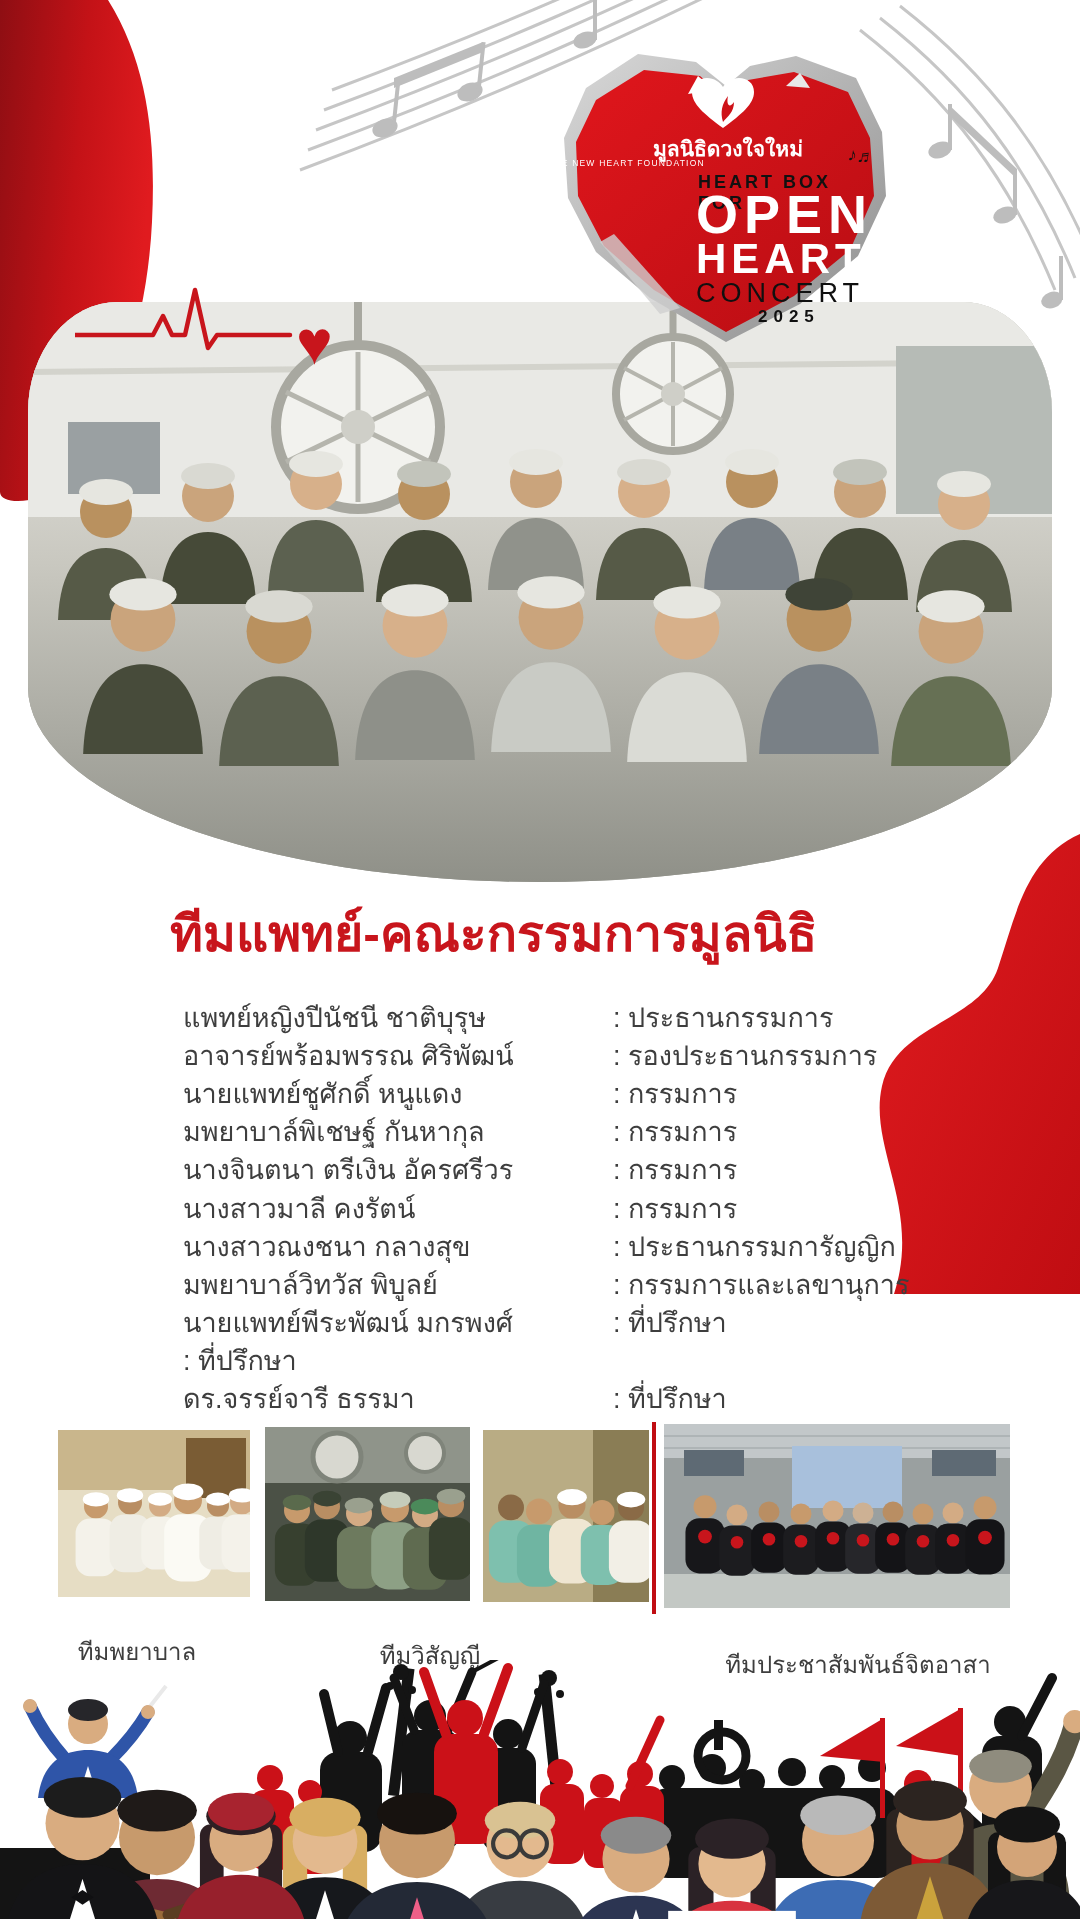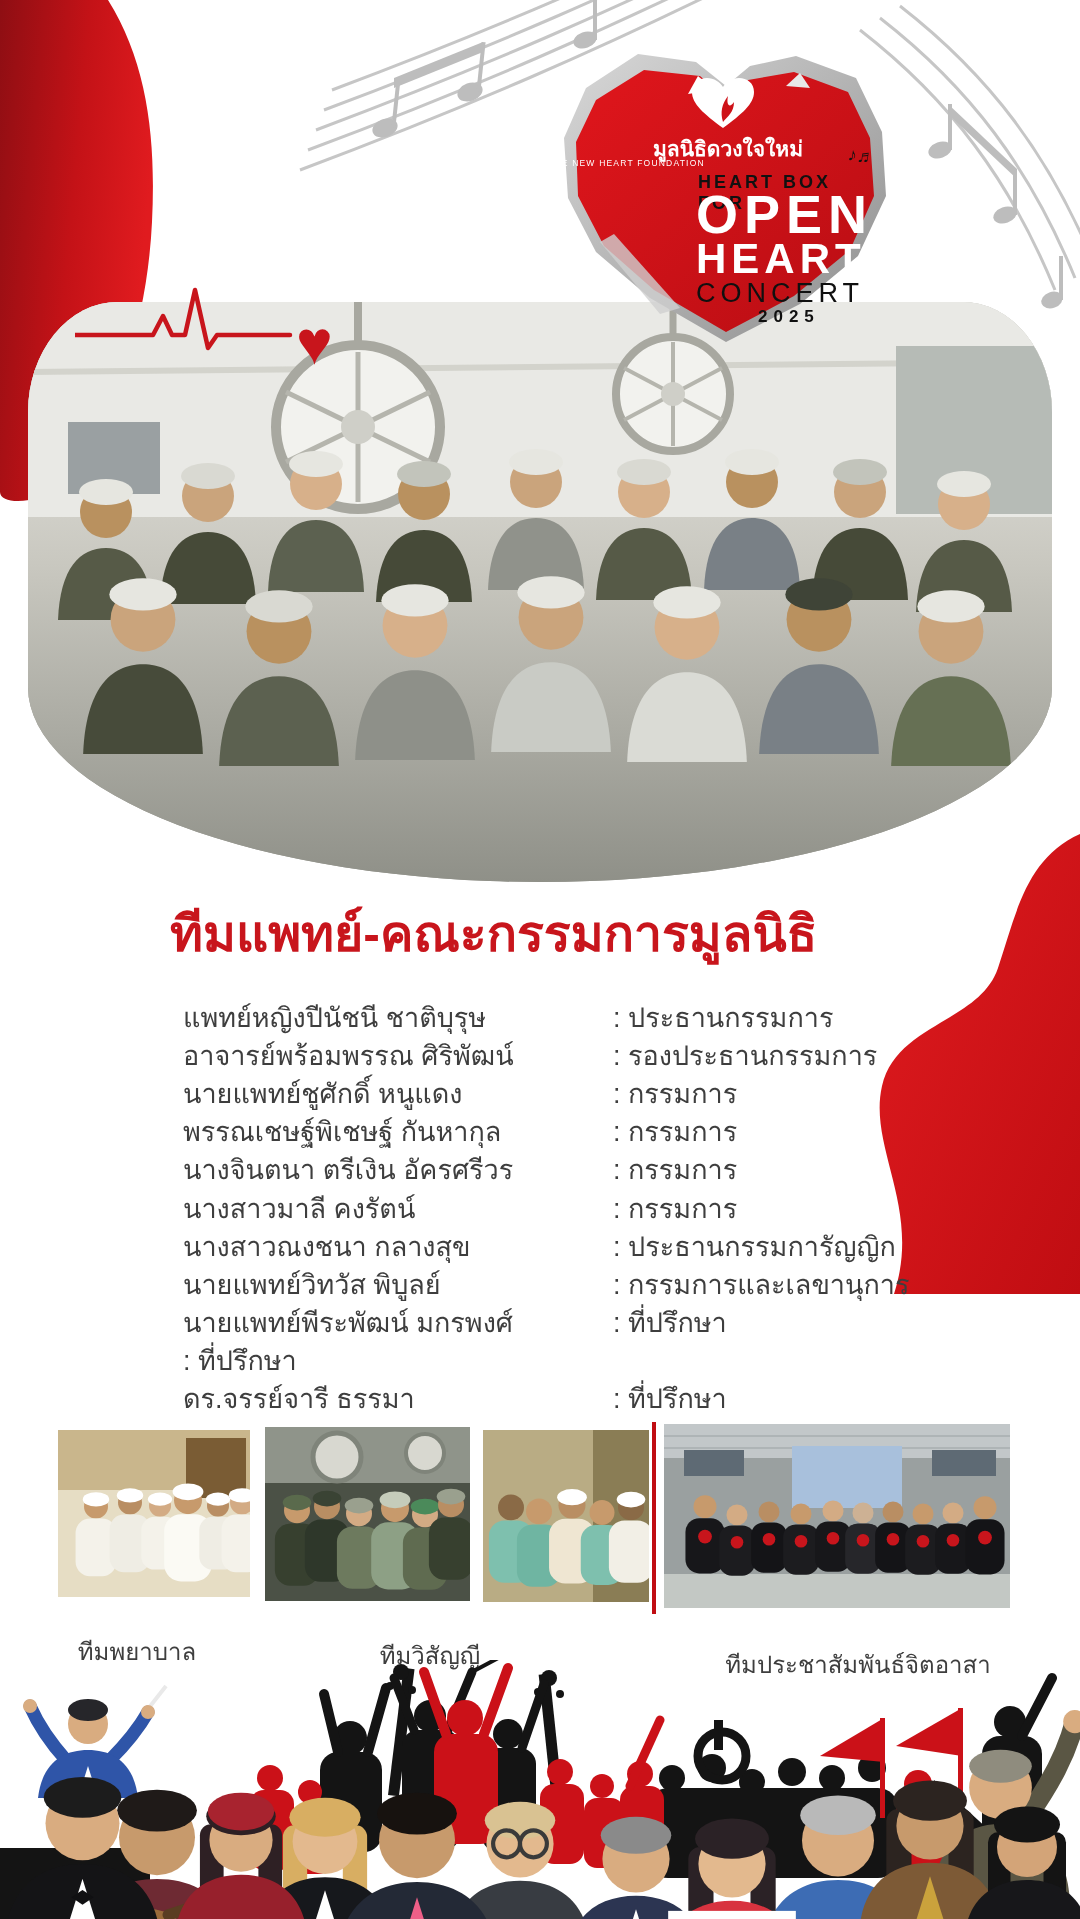--- a/index.html
+++ b/index.html
@@ -246,37 +246,37 @@
       </div>
     <div class="row">
         <span class="nm">อาจารย์พร้อมพรรณ ศิริพัฒน์</span>
         <span class="rl">: รองประธานกรรมการ</span>
       </div>
     <div class="row">
         <span class="nm">นายแพทย์ชูศักดิ์ หนูแดง</span>
         <span class="rl">: กรรมการ</span>
       </div>
     <div class="row">
-        <span class="nm">พรรณเชษฐ์พิเชษฐ์ กันหากุล</span>
+        <span class="nm">มพยาบาล์พิเชษฐ์ กันหากุล</span>
         <span class="rl">: กรรมการ</span>
       </div>
     <div class="row">
         <span class="nm">นางจินตนา ตรีเงิน อัครศรีวร</span>
         <span class="rl">: กรรมการ</span>
       </div>
     <div class="row">
         <span class="nm">นางสาวมาลี คงรัตน์</span>
         <span class="rl">: กรรมการ</span>
       </div>
     <div class="row">
         <span class="nm">นางสาวณงชนา กลางสุข</span>
         <span class="rl">: ประธานกรรมการัญญิก</span>
       </div>
     <div class="row">
-        <span class="nm">นายแพทย์วิทวัส พิบูลย์</span>
+        <span class="nm">มพยาบาล์วิทวัส พิบูลย์</span>
         <span class="rl">: กรรมการและเลขานุการ</span>
       </div>
     <div class="row">
         <span class="nm">นายแพทย์พีระพัฒน์ มกรพงศ์</span>
         <span class="rl">: ที่ปรึกษา</span>
       </div>
     <div class="row">
         <span class="rl">: ที่ปรึกษา</span>
       </div>
     <div class="row">

